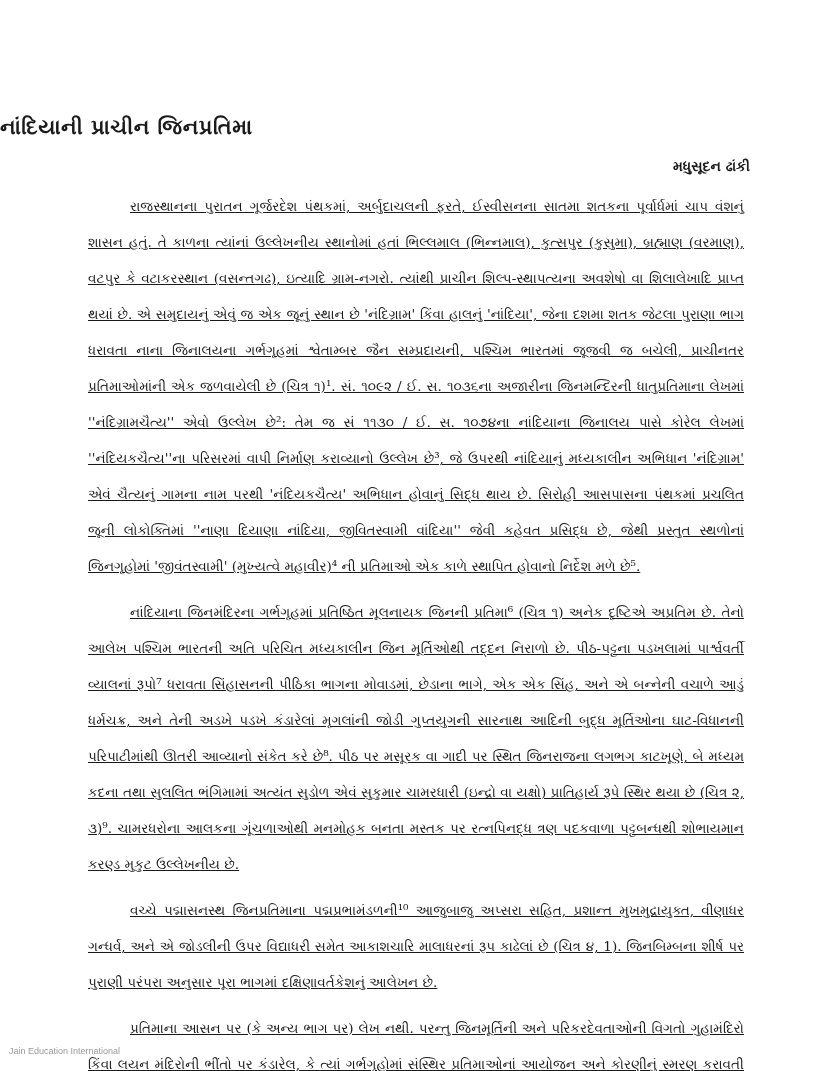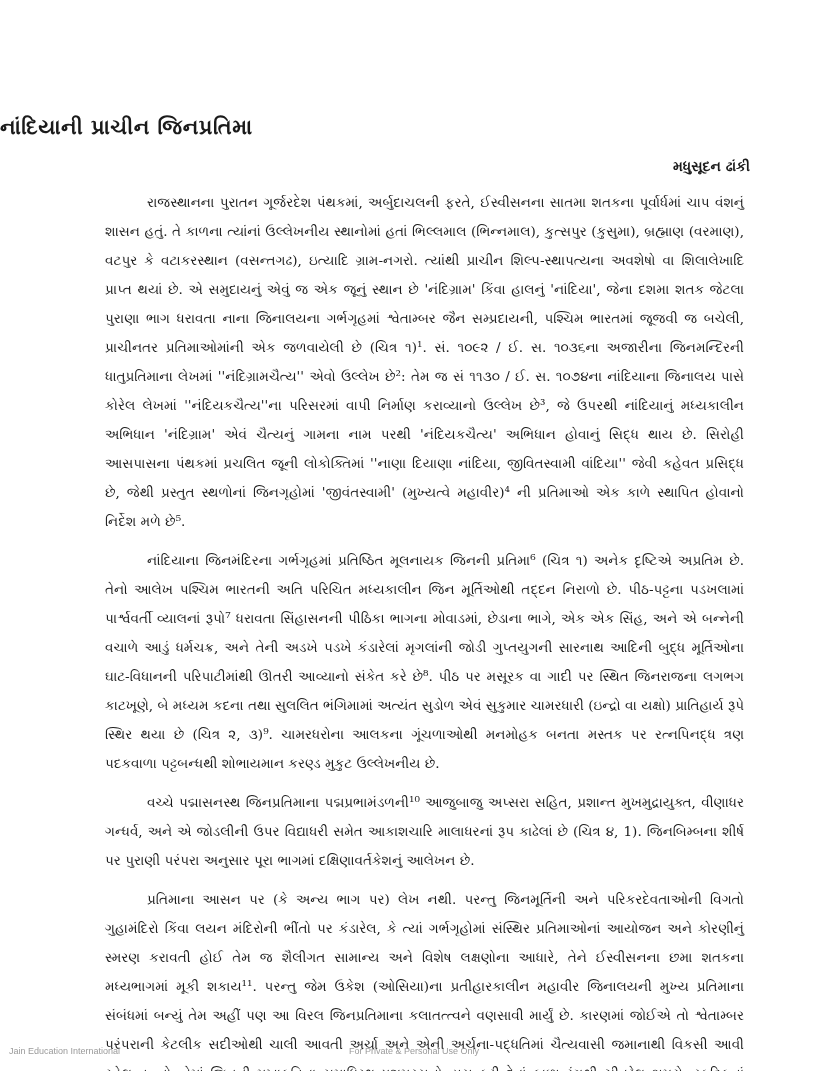--- a/index.html
+++ b/index.html
@@ -2,22 +2,22 @@
 <html><head>
 <meta charset="utf-8">
 <style>
   html, body { margin: 0; padding: 0; background: #ffffff; }
   body { width: 828px; height: 1071px; position: relative; overflow: hidden;
          font-family: "DejaVu Serif", serif; color: #1a1a1a; }
   .title { position: absolute; top: 114px; left: 0; width: 828px; text-align: left;
            font-size: 21px; font-weight: bold; letter-spacing: 0.5px; }
   .author { position: absolute; top: 158px; right: 78px; font-size: 14px; font-weight: bold; }
   .body { position: absolute; left: 88px; width: 656px; top: 188px; }
-  .para { font-size: 13.6px; line-height: 29px; text-align: justify; margin: 0 0 10px 17px;
-          text-indent: 42px; }
+  .para { font-size: 13.6px; line-height: 36px; text-align: justify; margin: 0 0 10px 0;
+          text-indent: 42px; text-decoration: underline; }
   .footer { position: absolute; top: 1046px; left: 0; width: 692px; height: 14px;
             font-family: "Liberation Sans", sans-serif; font-size: 9px; color: #9a9a9a; }
   .footer span { position: absolute; top: 0; }
   .f-left { left: 9px; }
   .f-mid { left: 0; width: 828px; text-align: center; }
   .f-right { right: 10px; margin-top: 32px; }
 </style>
 </head>
 <body>
 
@@ -27,16 +27,15 @@
 
   <div class="body">
     <p class="para">રાજસ્થાનના પુરાતન ગૂર્જરદેશ પંથકમાં, અર્બુદાચલની ફરતે, ઈસ્વીસનના સાતમા શતકના પૂર્વાર્ધમાં ચાપ વંશનું શાસન હતું. તે કાળના ત્યાંનાં ઉલ્લેખનીય સ્થાનોમાં હતાં ભિલ્લમાલ (ભિન્નમાલ), કુત્સપુર (કુસુમા), બ્રહ્માણ (વરમાણ), વટપુર કે વટાકરસ્થાન (વસન્તગઢ), ઇત્યાદિ ગ્રામ-નગરો. ત્યાંથી પ્રાચીન શિલ્પ-સ્થાપત્યના અવશેષો વા શિલાલેખાદિ પ્રાપ્ત થયાં છે. એ સમુદાયનું એવું જ એક જૂનું સ્થાન છે 'નંદિગ્રામ' કિંવા હાલનું 'નાંદિયા', જેના દશમા શતક જેટલા પુરાણા ભાગ ધરાવતા નાના જિનાલયના ગર્ભગૃહમાં શ્વેતામ્બર જૈન સમ્પ્રદાયની, પશ્ચિમ ભારતમાં જૂજવી જ બચેલી, પ્રાચીનતર પ્રતિમાઓમાંની એક જળવાયેલી છે (ચિત્ર ૧)¹. સં. ૧૦૯૨ / ઈ. સ. ૧૦૩૬ના અજારીના જિનમન્દિરની ધાતુપ્રતિમાના લેખમાં ''નંદિગ્રામચૈત્ય'' એવો ઉલ્લેખ છે²: તેમ જ સં ૧૧૩૦ / ઈ. સ. ૧૦૭૪ના નાંદિયાના જિનાલય પાસે કોરેલ લેખમાં ''નંદિયકચૈત્ય''ના પરિસરમાં વાપી નિર્માણ કરાવ્યાનો ઉલ્લેખ છે³, જે ઉપરથી નાંદિયાનું મધ્યકાલીન અભિધાન 'નંદિગ્રામ' એવં ચૈત્યનું ગામના નામ પરથી 'નંદિયકચૈત્ય' અભિધાન હોવાનું સિદ્ધ થાય છે. સિરોહી આસપાસના પંથકમાં પ્રચલિત જૂની લોકોક્તિમાં ''નાણા દિયાણા નાંદિયા, જીવિતસ્વામી વાંદિયા'' જેવી કહેવત પ્રસિદ્ધ છે, જેથી પ્રસ્તુત સ્થળોનાં જિનગૃહોમાં 'જીવંતસ્વામી' (મુખ્યત્વે મહાવીર)⁴ ની પ્રતિમાઓ એક કાળે સ્થાપિત હોવાનો નિર્દેશ મળે છે⁵.</p>
     <p class="para">નાંદિયાના જિનમંદિરના ગર્ભગૃહમાં પ્રતિષ્ઠિત મૂલનાયક જિનની પ્રતિમા⁶ (ચિત્ર ૧) અનેક દૃષ્ટિએ અપ્રતિમ છે. તેનો આલેખ પશ્ચિમ ભારતની અતિ પરિચિત મધ્યકાલીન જિન મૂર્તિઓથી તદ્દન નિરાળો છે. પીઠ-પટ્ટના પડખલામાં પાર્શ્વવર્તી વ્યાલનાં રૂપો⁷ ધરાવતા સિંહાસનની પીઠિકા ભાગના મોવાડમાં, છેડાના ભાગે, એક એક સિંહ, અને એ બન્નેની વચાળે આડું ધર્મચક્ર, અને તેની અડખે પડખે કંડારેલાં મૃગલાંની જોડી ગુપ્તયુગની સારનાથ આદિની બુદ્ધ મૂર્તિઓના ઘાટ-વિધાનની પરિપાટીમાંથી ઊતરી આવ્યાનો સંકેત કરે છે⁸. પીઠ પર મસૂરક વા ગાદી પર સ્થિત જિનરાજના લગભગ કાટખૂણે, બે મધ્યમ કદના તથા સુલલિત ભંગિમામાં અત્યંત સુડોળ એવં સુકુમાર ચામરધારી (ઇન્દ્રો વા યક્ષો) પ્રાતિહાર્ય રૂપે સ્થિર થયા છે (ચિત્ર ૨, ૩)⁹. ચામરધરોના આલકના ગૂંચળાઓથી મનમોહક બનતા મસ્તક પર રત્નપિનદ્ધ ત્રણ પદકવાળા પટ્ટબન્ધથી શોભાયમાન કરણ્ડ મુકુટ ઉલ્લેખનીય છે.</p>
     <p class="para">વચ્ચે પદ્માસનસ્થ જિનપ્રતિમાના પદ્મપ્રભામંડળની¹⁰ આજુબાજુ અપ્સરા સહિત, પ્રશાન્ત મુખમુદ્રાયુક્ત, વીણાધર ગન્ધર્વ, અને એ જોડલીની ઉપર વિદ્યાધરી સમેત આકાશચારિ માલાધરનાં રૂપ કાઢેલાં છે (ચિત્ર ૪, 1). જિનબિમ્બના શીર્ષ પર પુરાણી પરંપરા અનુસાર પૂરા ભાગમાં દક્ષિણાવર્તકેશનું આલેખન છે.</p>
     <p class="para">પ્રતિમાના આસન પર (કે અન્ય ભાગ પર) લેખ નથી. પરન્તુ જિનમૂર્તિની અને પરિકરદેવતાઓની વિગતો ગુહામંદિરો કિંવા લયન મંદિરોની ભીંતો પર કંડારેલ, કે ત્યાં ગર્ભગૃહોમાં સંસ્થિર પ્રતિમાઓનાં આયોજન અને કોરણીનું સ્મરણ કરાવતી હોઈ તેમ જ શૈલીગત સામાન્ય અને વિશેષ લક્ષણોના આધારે, તેને ઈસ્વીસનના છમા શતકના મધ્યભાગમાં મૂકી શકાય¹¹. પરન્તુ જેમ ઉકેશ (ઓસિયા)ના પ્રતીહારકાલીન મહાવીર જિનાલયની મુખ્ય પ્રતિમાના સંબંધમાં બન્યું તેમ અહીં પણ આ વિરલ જિનપ્રતિમાના કલાતત્ત્વને વણસાવી માર્યું છે. કારણમાં જોઈએ તો શ્વેતામ્બર પરંપરાની કેટલીક સદીઓથી ચાલી આવતી અર્ચા અને એની અર્ચના-પદ્ધતિમાં ચૈત્યવાસી જમાનાથી વિકસી આવી રહેલ તત્ત્વો. તેમાં જિનની મુખાકૃતિના સમાધિસ્થ પ્રશમરસનો હ્રાસ કરી દેતાં કાળા રંગથી ચીતરેલ ભ્રમરો, સ્ફટિકનાં ચક્ષુઓ, અને વક્ષ:સ્થળ આજુબાજુ અને અન્યત્રે ચોંટાડેલ ધાતુમય ટીલાઓ તેમજ વરખના લેપ¹². નાંદિયાની આ પ્રતિમામાં તો ચામરધર યક્ષોને પણ છોડ્યા નથી. કાળી ભ્રમરો અને</p>
   </div>
 
   <div class="footer">
     <span class="f-left">Jain Education International</span>
-    <span class="f-mid">For Private &amp; Personal Use Only</span>
     <span class="f-right">www.jainelibrary.org</span>
   </div>
 </div>
 
 </body></html>

